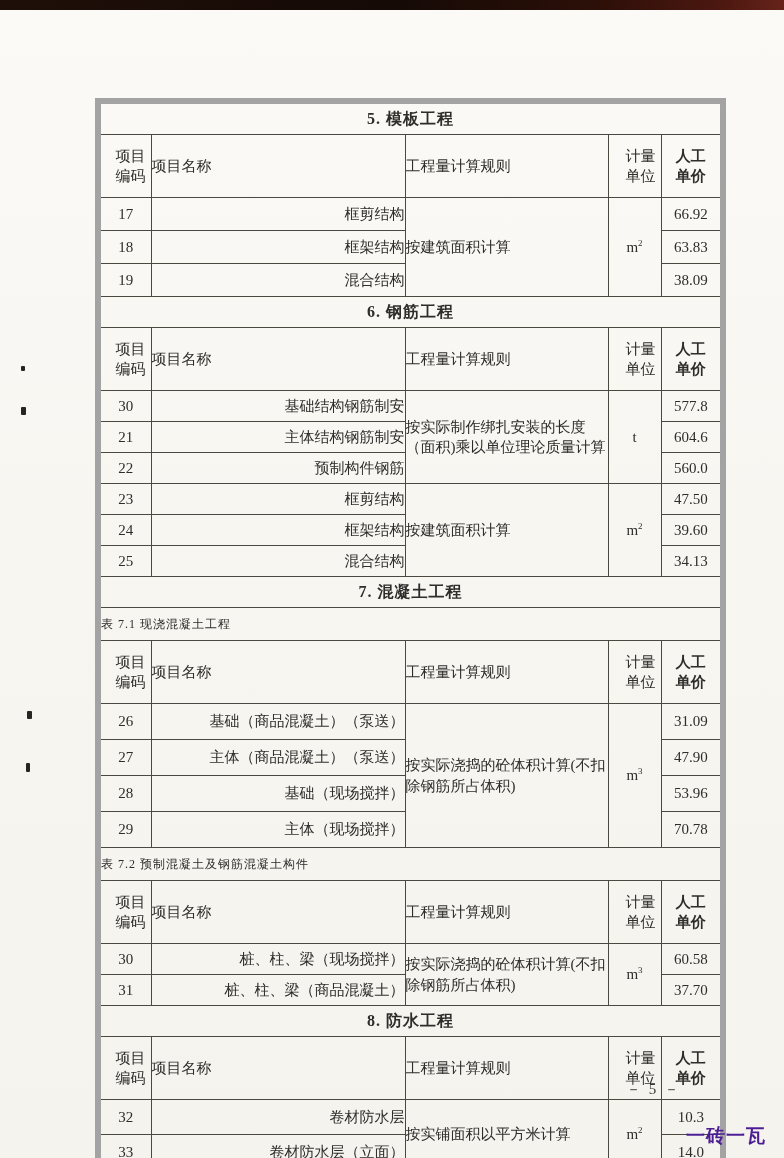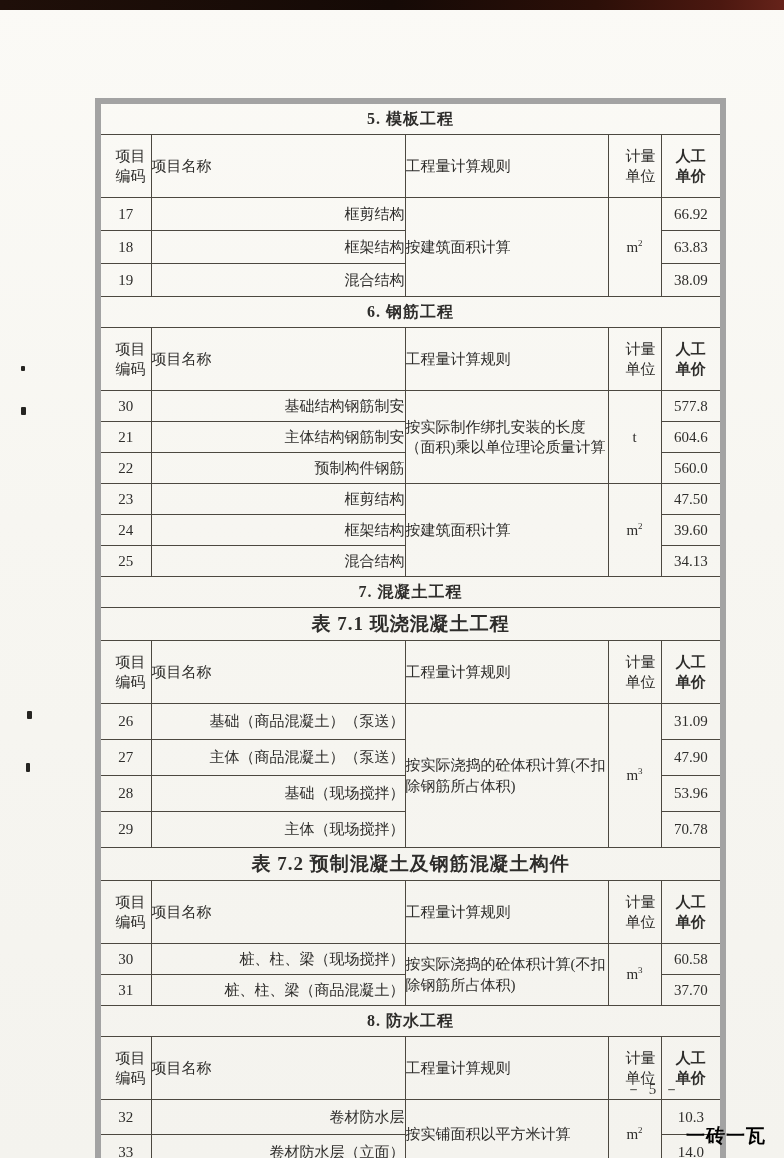--- a/index.html
+++ b/index.html
@@ -26,21 +26,21 @@
     border-collapse:collapse; table-layout:fixed;
     border:6px solid #a3a3a3;
   }
   .doc-table td {
     border:1px solid #4c4840;
     padding:0; vertical-align:middle;
     font-size:15px; line-height:1.35;
     overflow:hidden;
   }
   tr.band td   { height:30px; text-align:center; font-weight:bold; font-size:16px; letter-spacing:1px; }
-  tr.band2 td  { height:32px; text-align:center; font-weight:bold; font-size:19px; letter-spacing:1px; }
+  tr.band2 td  { height:32px; text-align:left; font-weight:normal; font-size:12px; letter-spacing:1px; }
   tr.hdr td    { height:46px; }
   tr.r30 td    { height:30px; }
   tr.r32 td    { height:32px; }
   tr.r34 td    { height:34px; }
   tr.r35 td    { height:35px; }
   .c-code  { text-align:center; }
   .c-name  { text-align:right; padding-left:12px; }
   .c-rule  { text-align:left; padding:2px 8px 2px 10px; line-height:1.65;margin-top:31px; }
   .c-unit  { text-align:center; }
   .c-price { text-align:center; }
@@ -48,21 +48,21 @@
   tr.hdr .c-price { text-align:center; padding:8px 11px;font-weight:bold; }
   tr.hdr .c-name, tr.hdr .c-rule { text-align:left; line-height:1.35; }
   .c-unit sup { font-size:9px; line-height:0; }
 
   .page-number {
     position:absolute; left:626px; top:1080px;
     font-size:15px; color:#3a3a37; letter-spacing:2px; white-space:nowrap;
   }
   .watermark {
     position:absolute; left:686px; top:1123px;
-    font-size:19px; font-weight:bold; color:#000000;
+    font-size:19px; font-weight:bold; color:#4c1d95;
     letter-spacing:1px; white-space:nowrap;
   }
 </style>
 </head>
 <body>
 
 <div class="scan-band"></div>
 <div class="ink-mark m1"></div>
 <div class="ink-mark m2"></div>
 <div class="ink-mark m3"></div>

